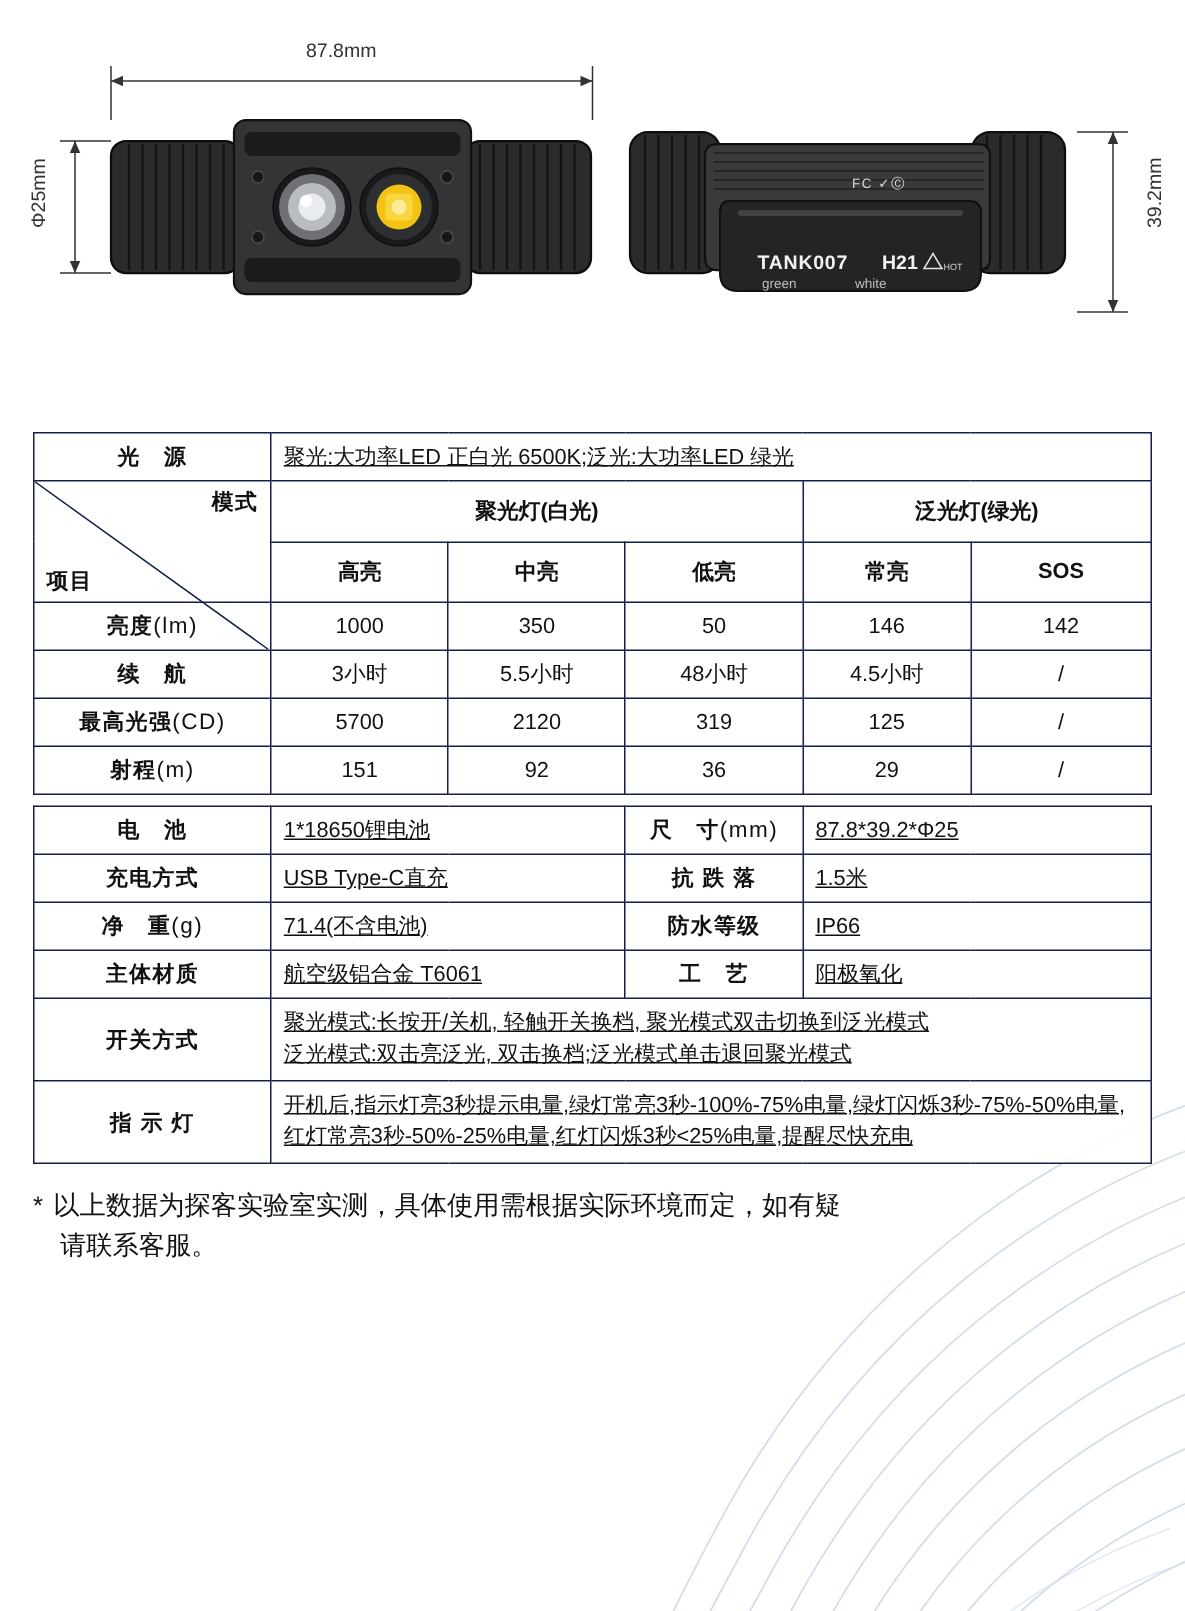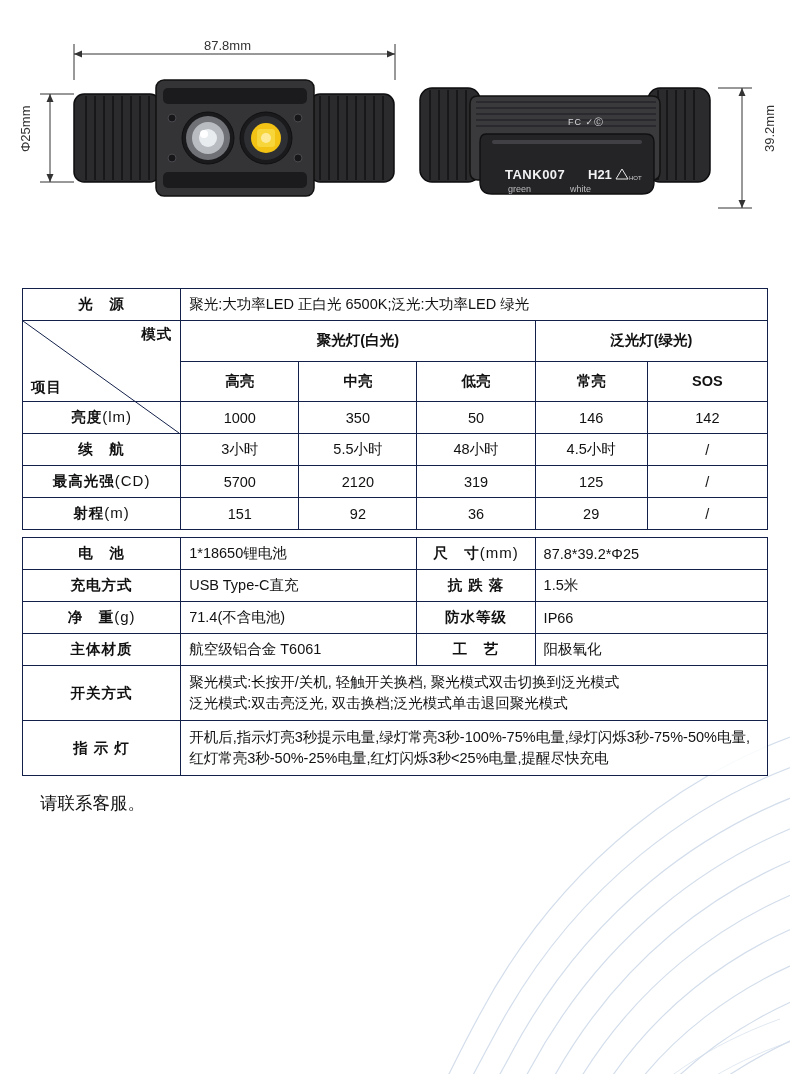--- a/index.html
+++ b/index.html
@@ -67,21 +67,21 @@
     margin-top: 22px;
   }
   .dim-text {
     font-size: 13px;
     color: #333;
     font-family: "Liberation Sans", sans-serif;
   }
   .dim-top {
     position: absolute;
     left: 204px;
-    top: 16px;
+    top: 4px;
   }
   .dim-left {
     position: absolute;
     left: 18px;
     top: 130px;
     transform: rotate(-90deg);
     transform-origin: left top;
     white-space: nowrap;
   }
   .dim-right {
@@ -117,21 +117,21 @@
     color: #111;
     vertical-align: middle;
   }
   .lbl {
     font-weight: bold;
     text-align: center;
     letter-spacing: 1px;
     white-space: nowrap;
   }
   .ctr { text-align: center; }
-  .lft { text-align: left; }
+  .lft { text-align: left; text-decoration: underline; }
   .hd  { font-weight: bold; text-align: center; }
   .sub { font-size: 15px; font-weight: normal; }
 
   .diag-cell {
     position: relative;
     height: 56px;
     padding: 12px !important;
   }
   .diag-cell .mode-lab {
     position: absolute;
@@ -447,16 +447,20 @@
 
         <tr>
           <td class="lbl">指 示 灯</td>
           <td class="lft multiline" colspan="5">开机后,指示灯亮3秒提示电量,绿灯常亮3秒-100%-75%电量,绿灯闪烁3秒-75%-50%电量,红灯常亮3秒-50%-25%电量,红灯闪烁3秒&lt;25%电量,提醒尽快充电</td>
         </tr>
       </tbody>
     </table>
   </div>
 
   <div class="footnote">
+    <div>
+      <span class="star">*</span>
+      <span>以上数据为探客实验室实测，具体使用需根据实际环境而定，如有疑</span>
+    </div>
     <div class="l2">请联系客服。</div>
   </div>
 
 </div>
 
 </body></html>

